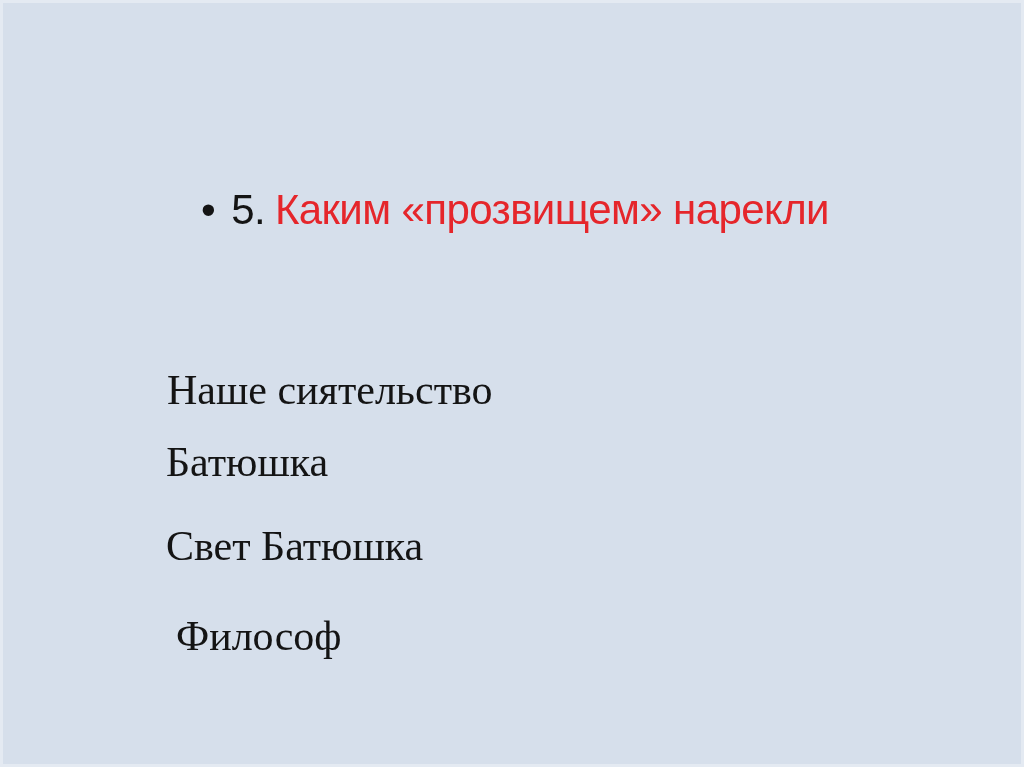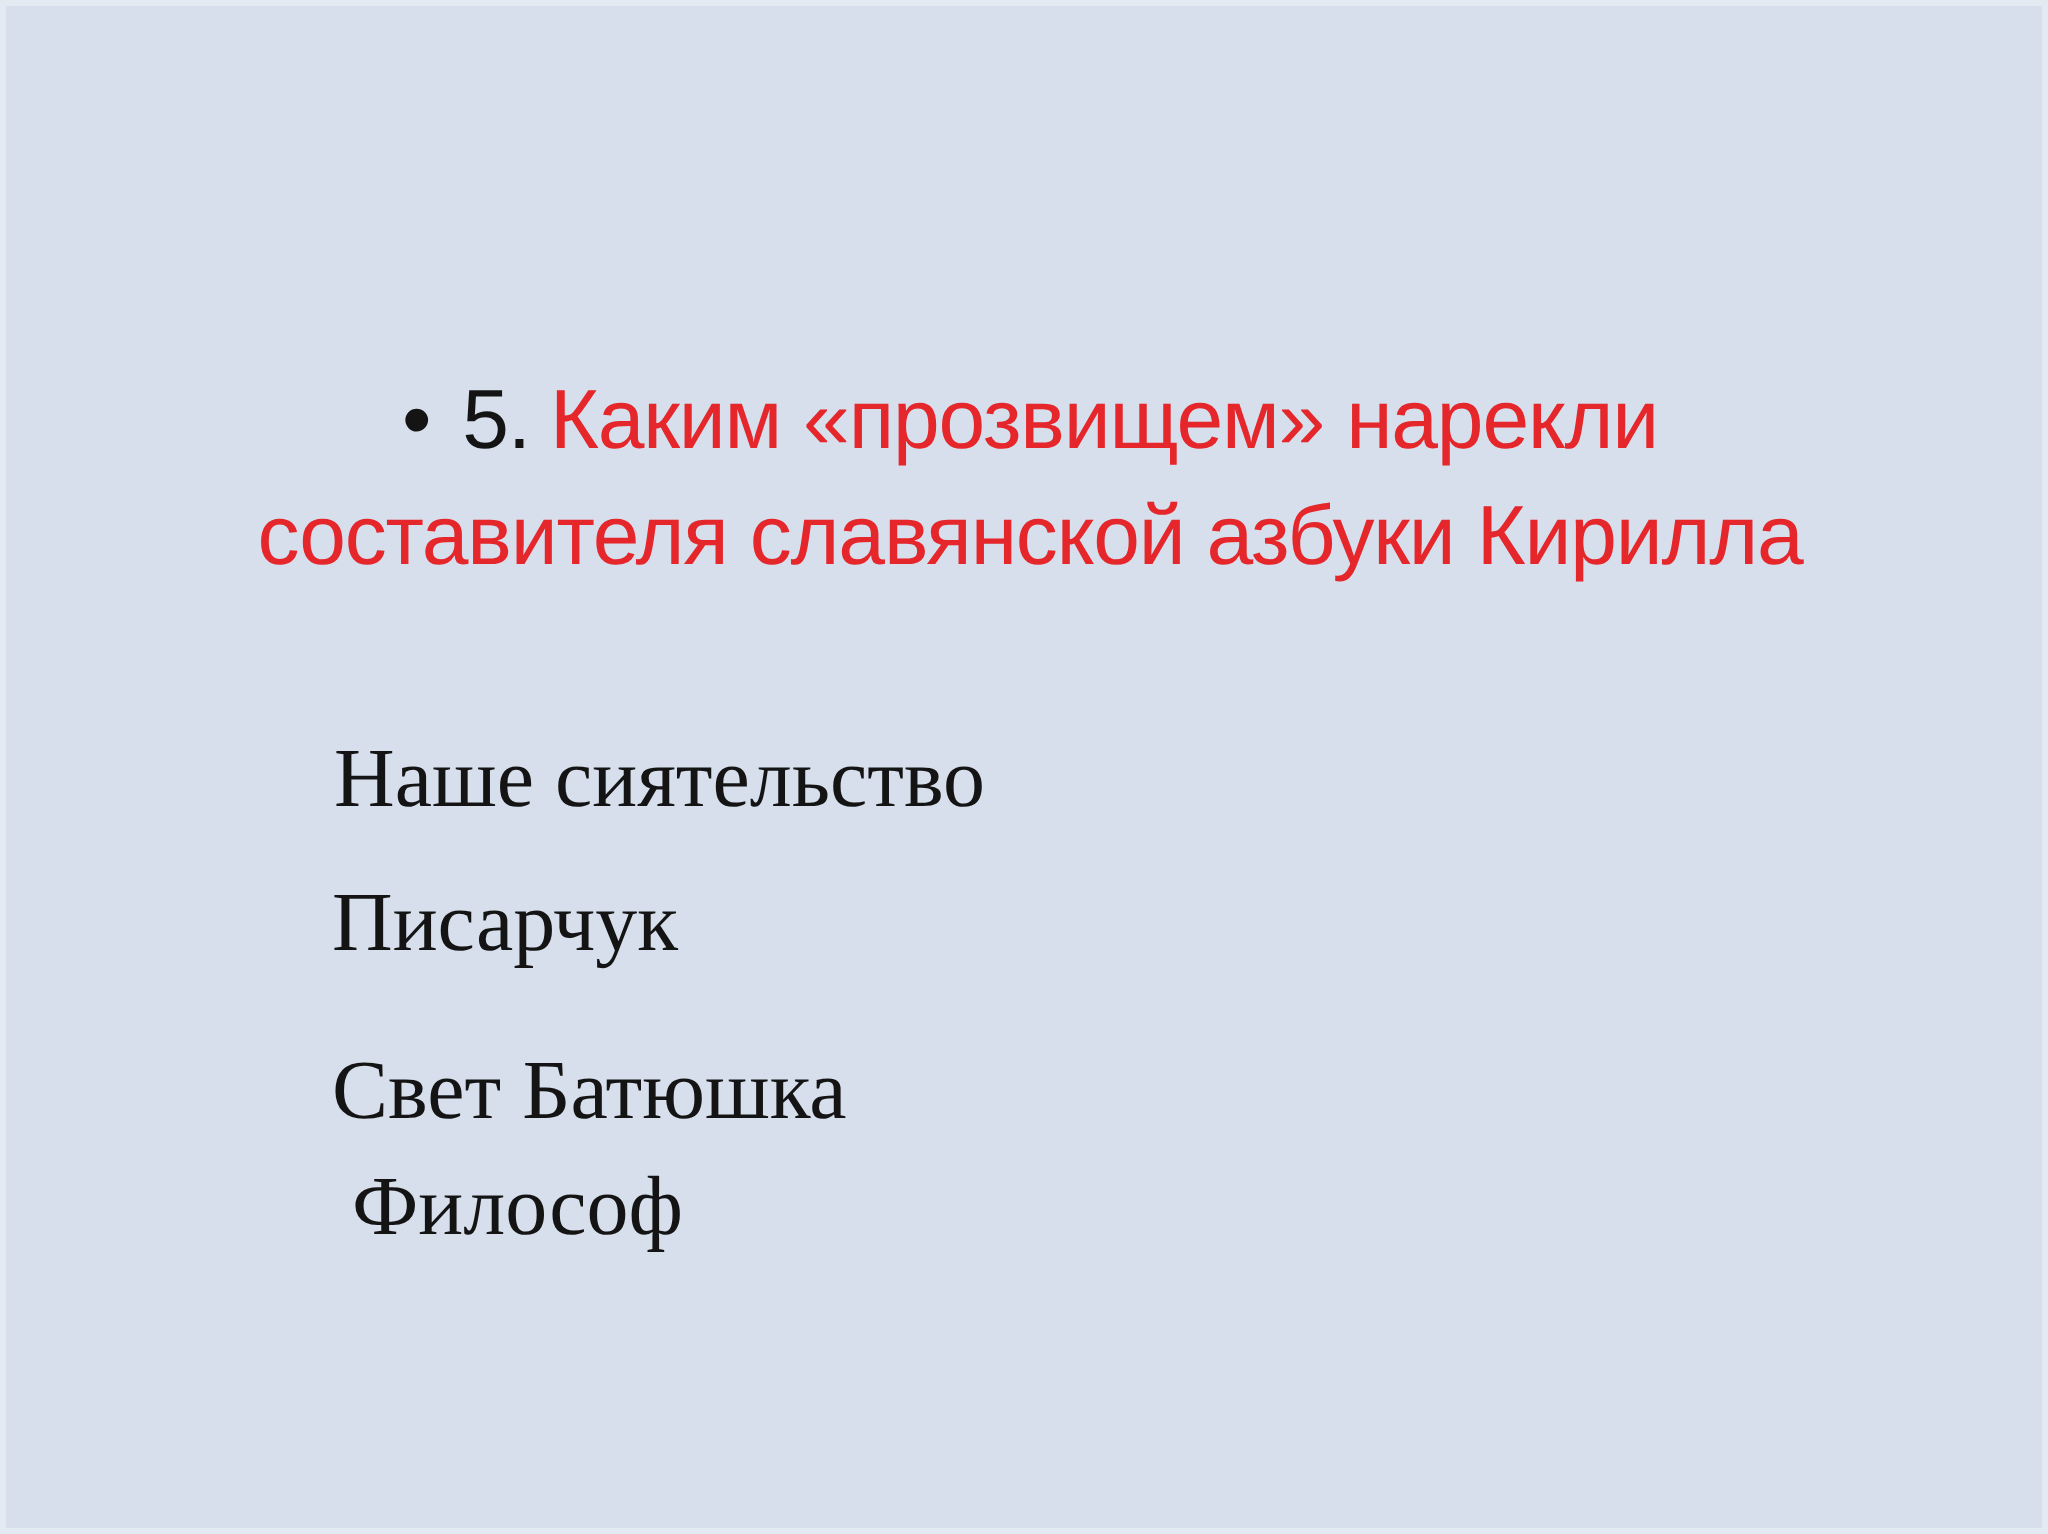--- a/index.html
+++ b/index.html
@@ -44,35 +44,34 @@
     position: absolute;
     font-family: "Liberation Serif", serif;
     font-size: 42px;
     line-height: 44px;
     color: var(--ink, #141414);
     white-space: nowrap;
   }
   .opt1 { left: 167px; top: 368px; }
   .opt2 { left: 166px; top: 440px; }
   .opt3 { left: 166px; top: 524px; text-align: right; }
-  .opt4 { left: 176px; top: 582px; }
+  .opt4 { left: 176px; top: 614px; }
 </style>
 </head>
 <body>
 
 <div class="slide">
 
   <div class="question">
     <div class="q-line">
       <span class="q-black q-bullet">•</span><span class="q-black q-num">5.</span><span class="q-red">Каким «прозвищем» нарекли</span>
     </div>
-    <div class="q-line q-red">составителя славянской азбуки Кирилла</div>
   </div>
 
   <div class="option opt1">Наше сиятельство</div>
 
-  <div class="option opt2">Писарчук</div>
+  <div class="option opt2">Батюшка</div>
 
   <div class="option opt3">Свет Батюшка</div>
 
   <div class="option opt4">Философ</div>
 
 </div>
 
 </body></html>

